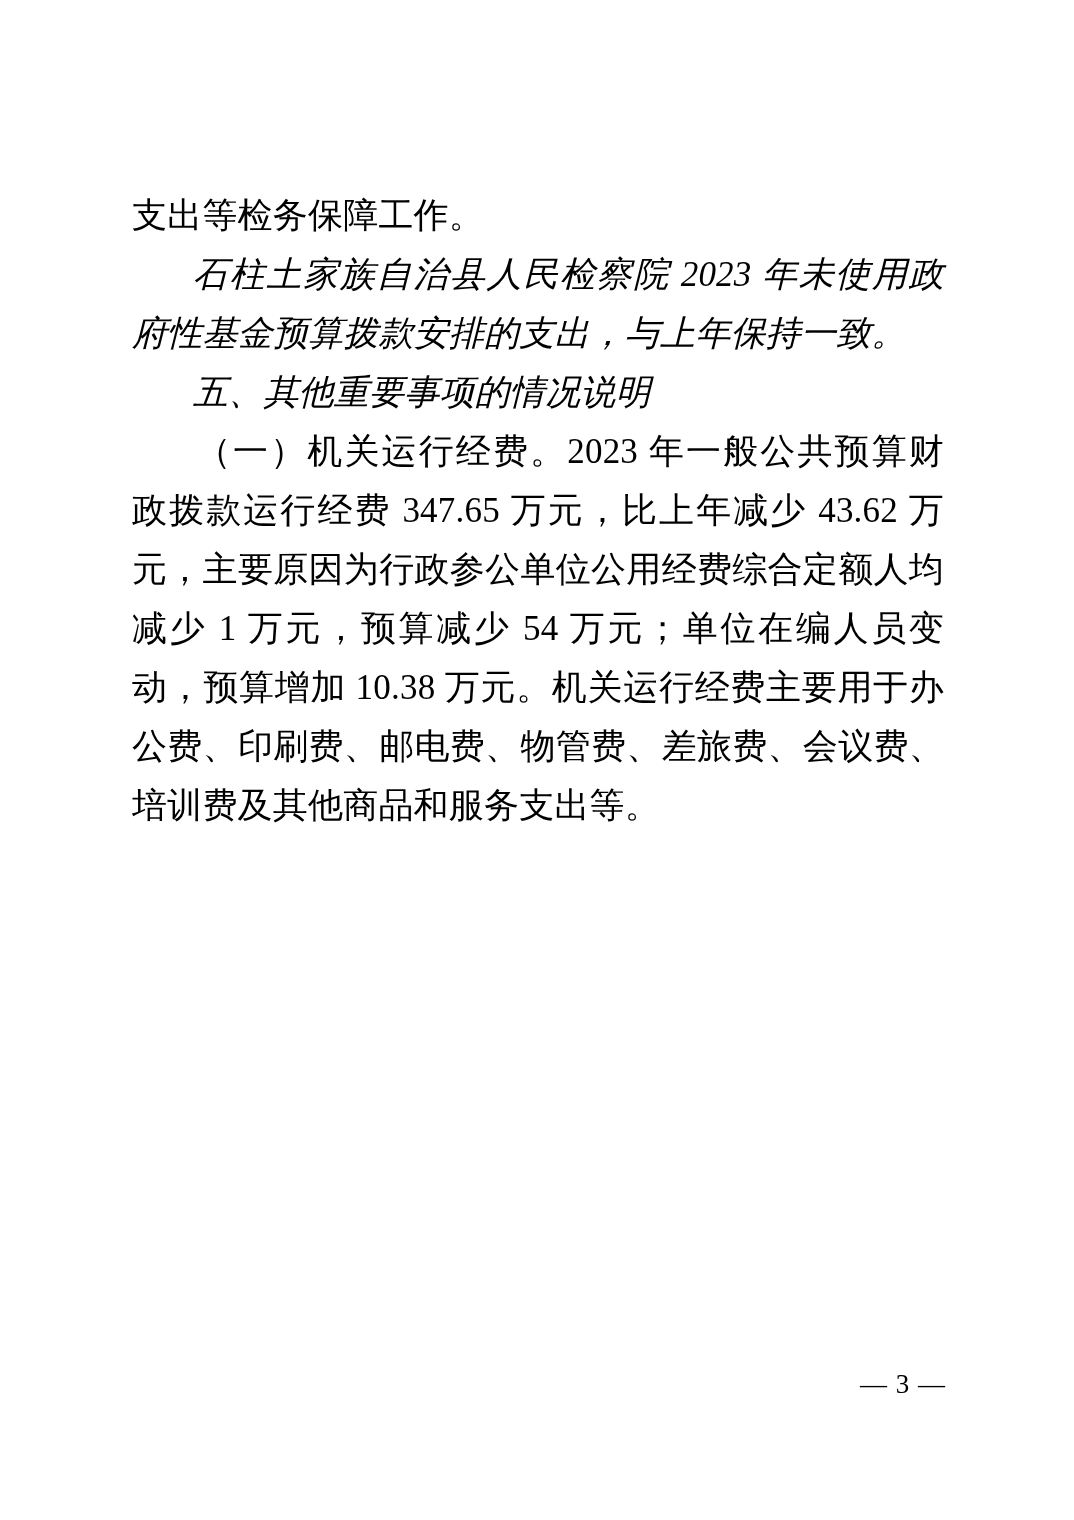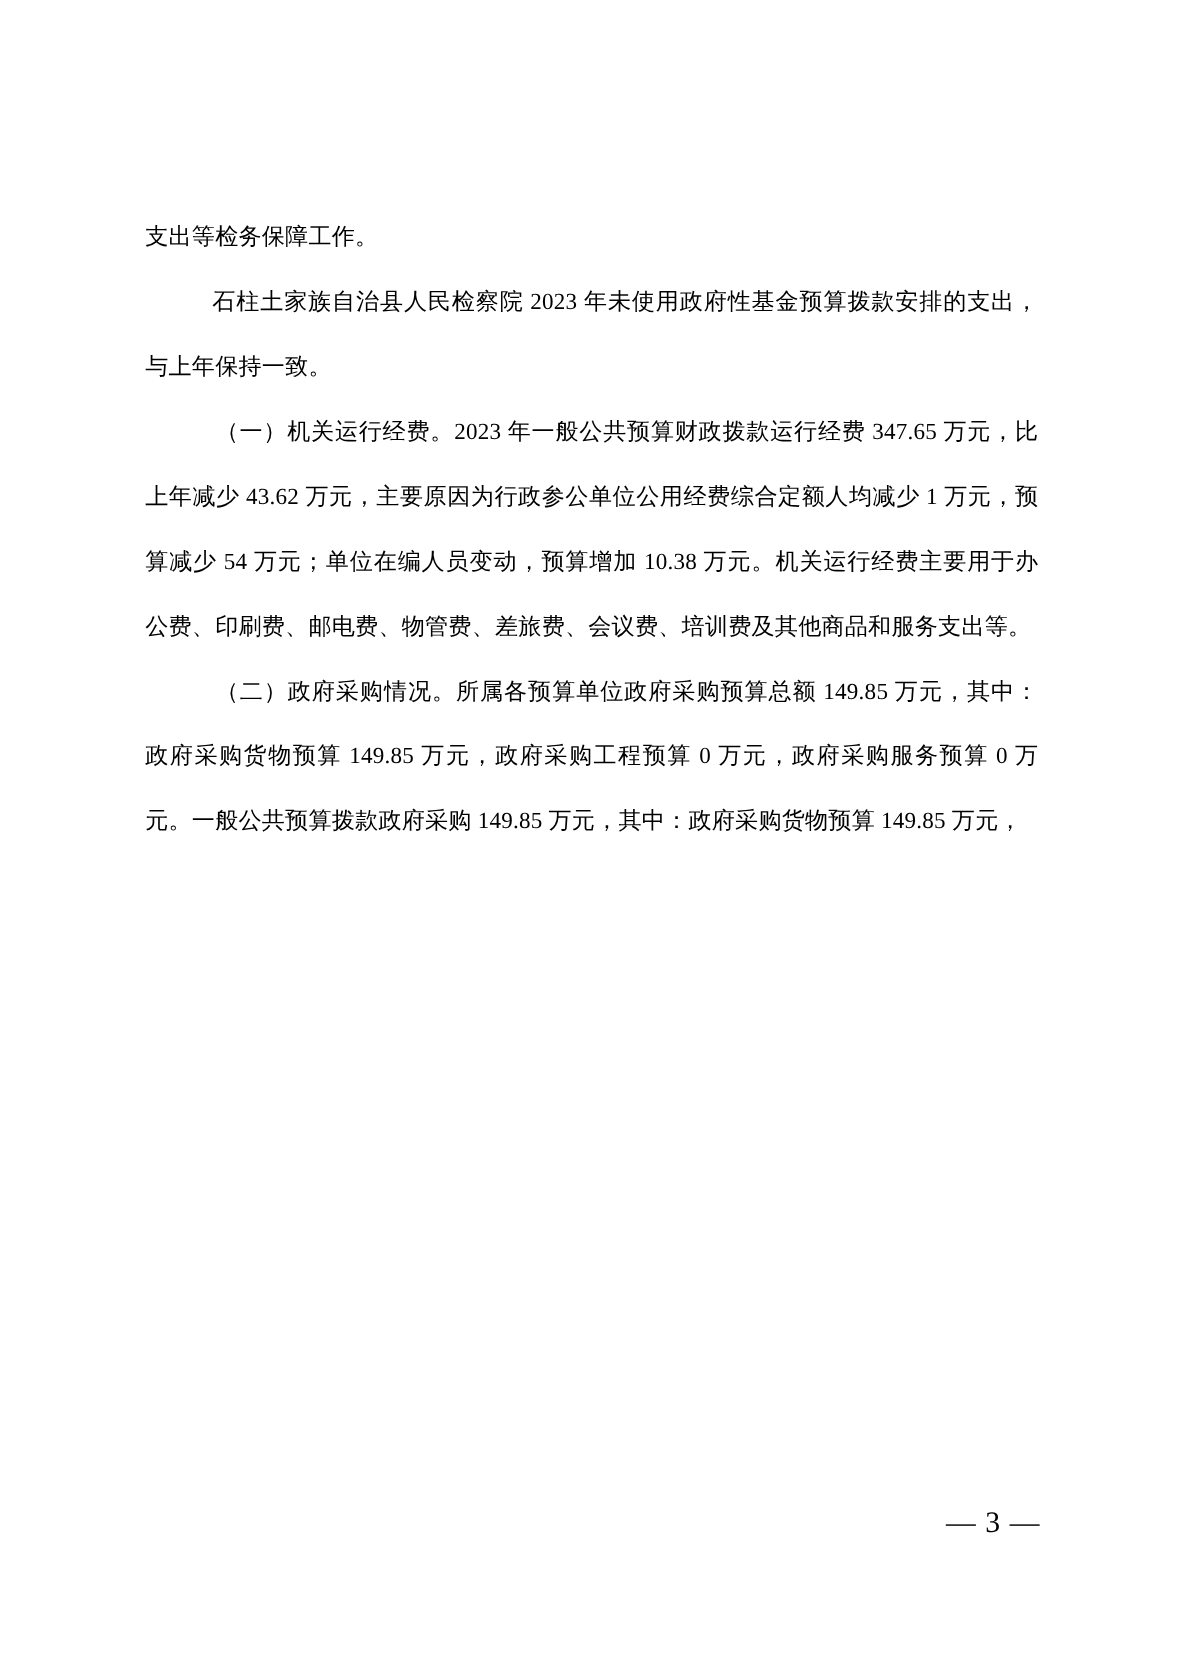--- a/index.html
+++ b/index.html
@@ -20,31 +20,32 @@
     box-sizing: border-box;
     overflow: hidden;
   }
   .content {
     position: absolute;
     left: 132px;
     top: 186px;
     width: 812px;
   }
   .para {
-    font-size: 21px;
+    font-size: 35px;
     line-height: 59px;
     letter-spacing: 0.2px;
     text-align: justify;
     text-justify: inter-ideograph;
     margin: 0;
     white-space: pre-wrap;
     word-break: break-all;
   }
   .indent {
     text-indent: 61px;
+    font-style: italic;
   }
   .indent2 {
     text-indent: 64px;
     font-family: Liberation Serif, serif;
   }
   .pagenum {
     position: absolute;
     right: 128px;
     bottom: 120px;
     font-size: 27px;
@@ -57,21 +58,21 @@
 
 <div class="page">
   <div class="content">
 
     <p class="para">支出等检务保障工作。</p>
 
     <p class="para indent">石柱土家族自治县人民检察院 2023 年未使用政府性基金预算拨款安排的支出，与上年保持一致。</p>
 
 
 
+    <p class="para indent">五、其他重要事项的情况说明</p>
 
     <p class="para indent2">（一）机关运行经费。2023 年一般公共预算财政拨款运行经费 347.65 万元，比上年减少 43.62 万元，主要原因为行政参公单位公用经费综合定额人均减少 1 万元，预算减少 54 万元；单位在编人员变动，预算增加 10.38 万元。机关运行经费主要用于办公费、印刷费、邮电费、物管费、差旅费、会议费、培训费及其他商品和服务支出等。</p>
 
-    <p class="para indent2">（二）政府采购情况。所属各预算单位政府采购预算总额 149.85 万元，其中：政府采购货物预算 149.85 万元，政府采购工程预算 0 万元，政府采购服务预算 0 万元。一般公共预算拨款政府采购 149.85 万元，其中：政府采购货物预算 149.85 万元，</p>
 
   </div>
 
   <div class="pagenum">— 3 —</div>
 </div>
 
 </body></html>

